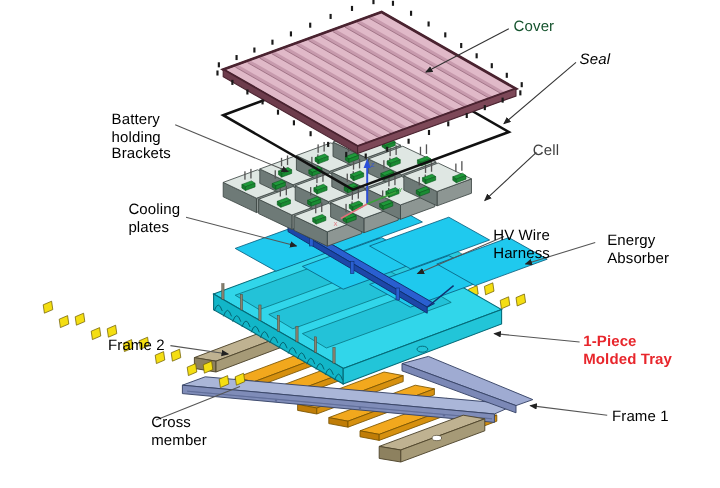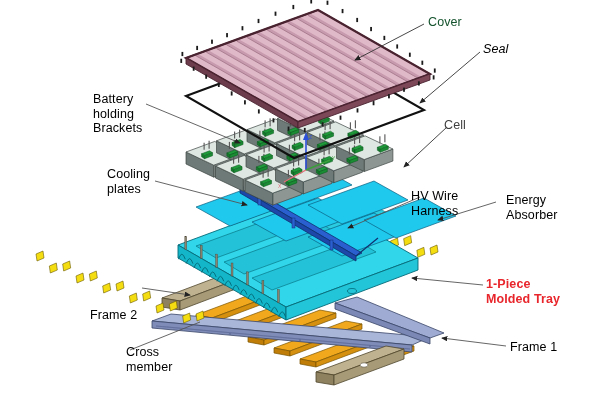--- a/index.html
+++ b/index.html
@@ -450,18 +450,18 @@
 holding
 Brackets</div>
       <div class="lbl" style="left: 107px; top: 167px; color: rgb(0, 0, 0);">Cooling
 plates</div>
       <div class="lbl" style="left: 411px; top: 189px; color: rgb(0, 0, 0);">HV Wire
 Harness</div>
       <div class="lbl" style="left: 506px; top: 193px; color: rgb(0, 0, 0);">Energy
 Absorber</div>
       <div class="lbl red" style="left: 486px; top: 277px; color: rgb(232, 38, 44);">1-Piece
 Molded Tray</div>
-      <div class="lbl" style="left: 90px; top: 281px; color: rgb(0, 0, 0); margin-top: 27px;">Frame 2</div>
+      <div class="lbl" style="left: 90px; top: 281px; color: rgb(0, 0, 0);">Frame 2</div>
       <div class="lbl" style="left: 510px; top: 340px; color: rgb(0, 0, 0);">Frame 1</div>
       <div class="lbl" style="left: 82px; top: 345px; color: rgb(0, 0, 0); margin-left: 44px;">Cross
 member</div>
     </div>
 </div>
 
 </body></html>

